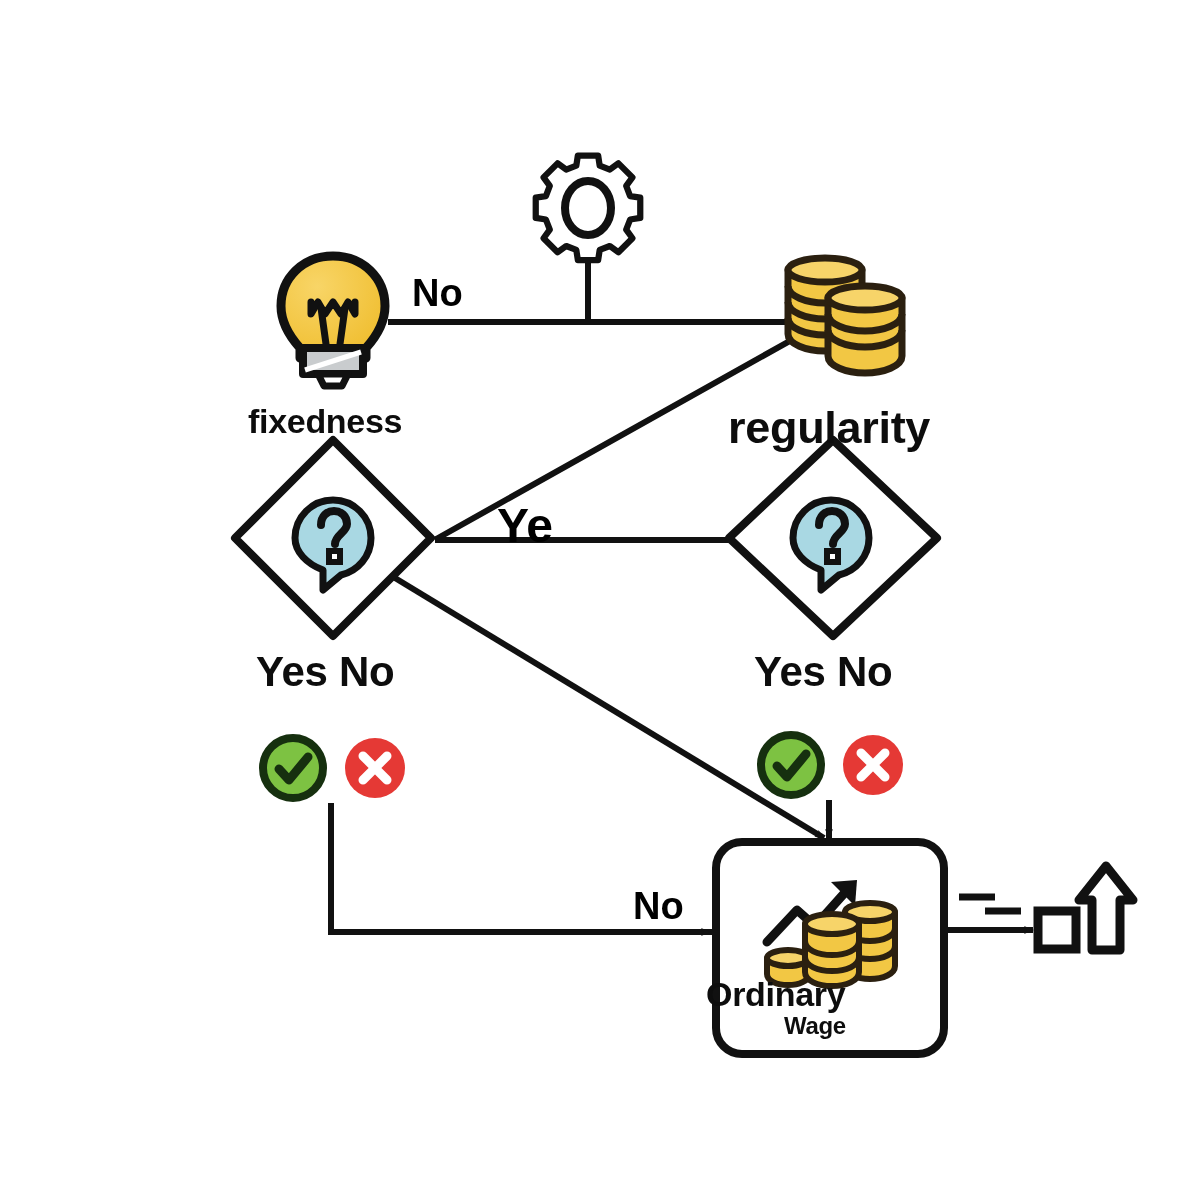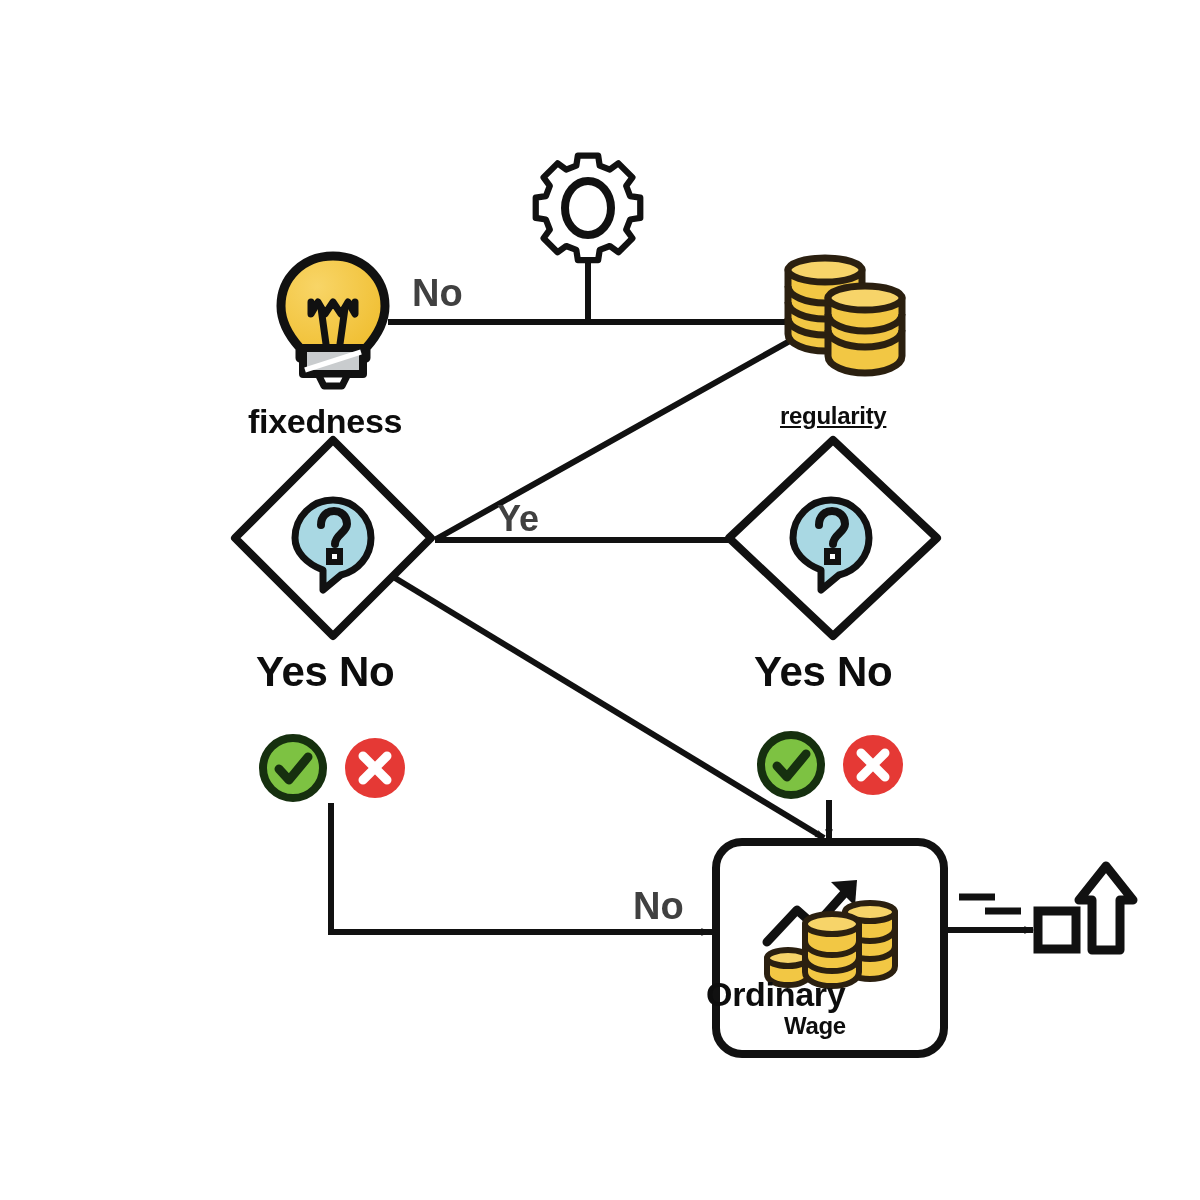--- a/index.html
+++ b/index.html
@@ -31,21 +31,21 @@
     font-family: "Liberation Sans", sans-serif;
     font-weight: bold;
     color: #0d0d0d;
     white-space: nowrap;
     letter-spacing: -0.3px;
   }
   .edge-label {
     position: absolute;
     font-family: "Liberation Sans", sans-serif;
     font-weight: bold;
-    color: #404040;
+    color: #000000;
     white-space: nowrap;
   }
 </style>
 </head>
 <body>
 
 <div id="canvas">
 
   <svg id="diagram-svg" viewBox="0 0 1200 1200">
 
@@ -208,23 +208,23 @@
       <path d="M 1106 866 L 1133 900 L 1120 900 L 1120 950 L 1092 950
                L 1092 900 L 1079 900 Z" fill="#ffffff" stroke="#111111" stroke-width="9" stroke-linejoin="round"></path>
     </g>
 
   </svg>
 
   <div class="edge-label" style="left:412px; top:272px; font-size:38px;">No</div>
 
   <div class="node-label" style="left:248px; top:402px; font-size:34px;">fixedness</div>
 
-  <div class="node-label" style="left:780px; top:402px; font-size:24px;text-decoration:underline;">regularity</div>
-
-  <div class="edge-label" style="left:497px; top:498px; font-size:36px;">Ye</div>
+  <div class="node-label" style="left:728px; top:402px; font-size:45px;">regularity</div>
+
+  <div class="edge-label" style="left:497px; top:498px; font-size:48px;">Ye</div>
 
   <div class="node-label" style="left:256px; top:648px; font-size:42px;">Yes No</div>
 
   <div class="node-label" style="left:754px; top:648px; font-size:42px;">Yes No</div>
 
   <div class="edge-label" style="left:633px; top:885px; font-size:38px;">No</div>
 
   <div class="node-label" style="left:706px; top:975px; font-size:34px;">Ordinary</div>
 
   <div class="node-label" style="left:784px; top:1012px; font-size:24px;">Wage</div>

